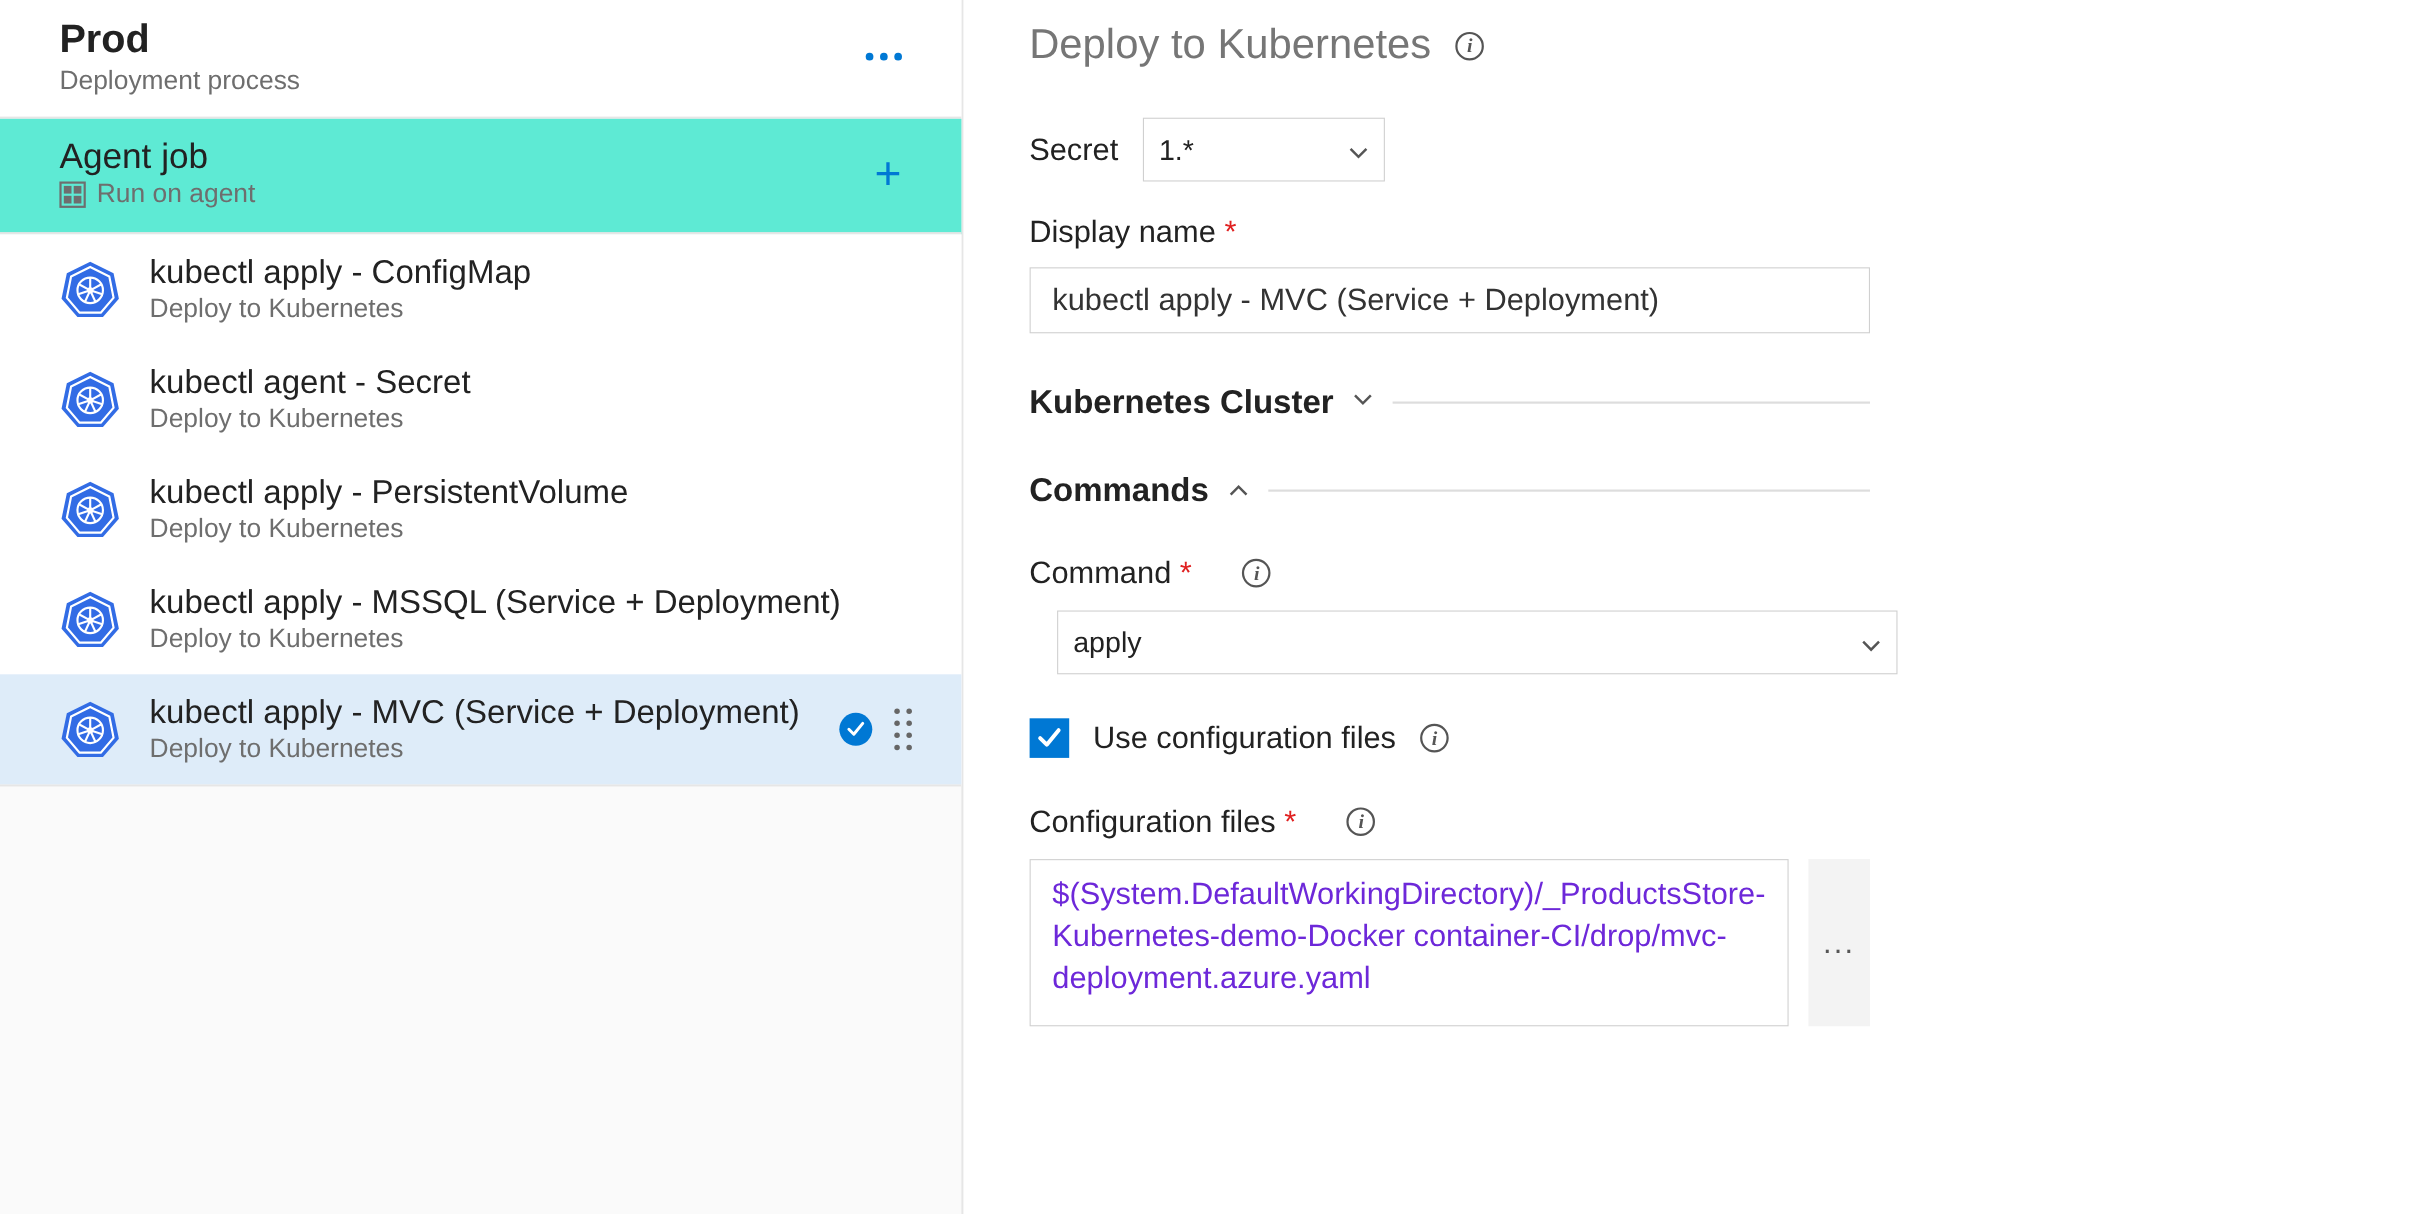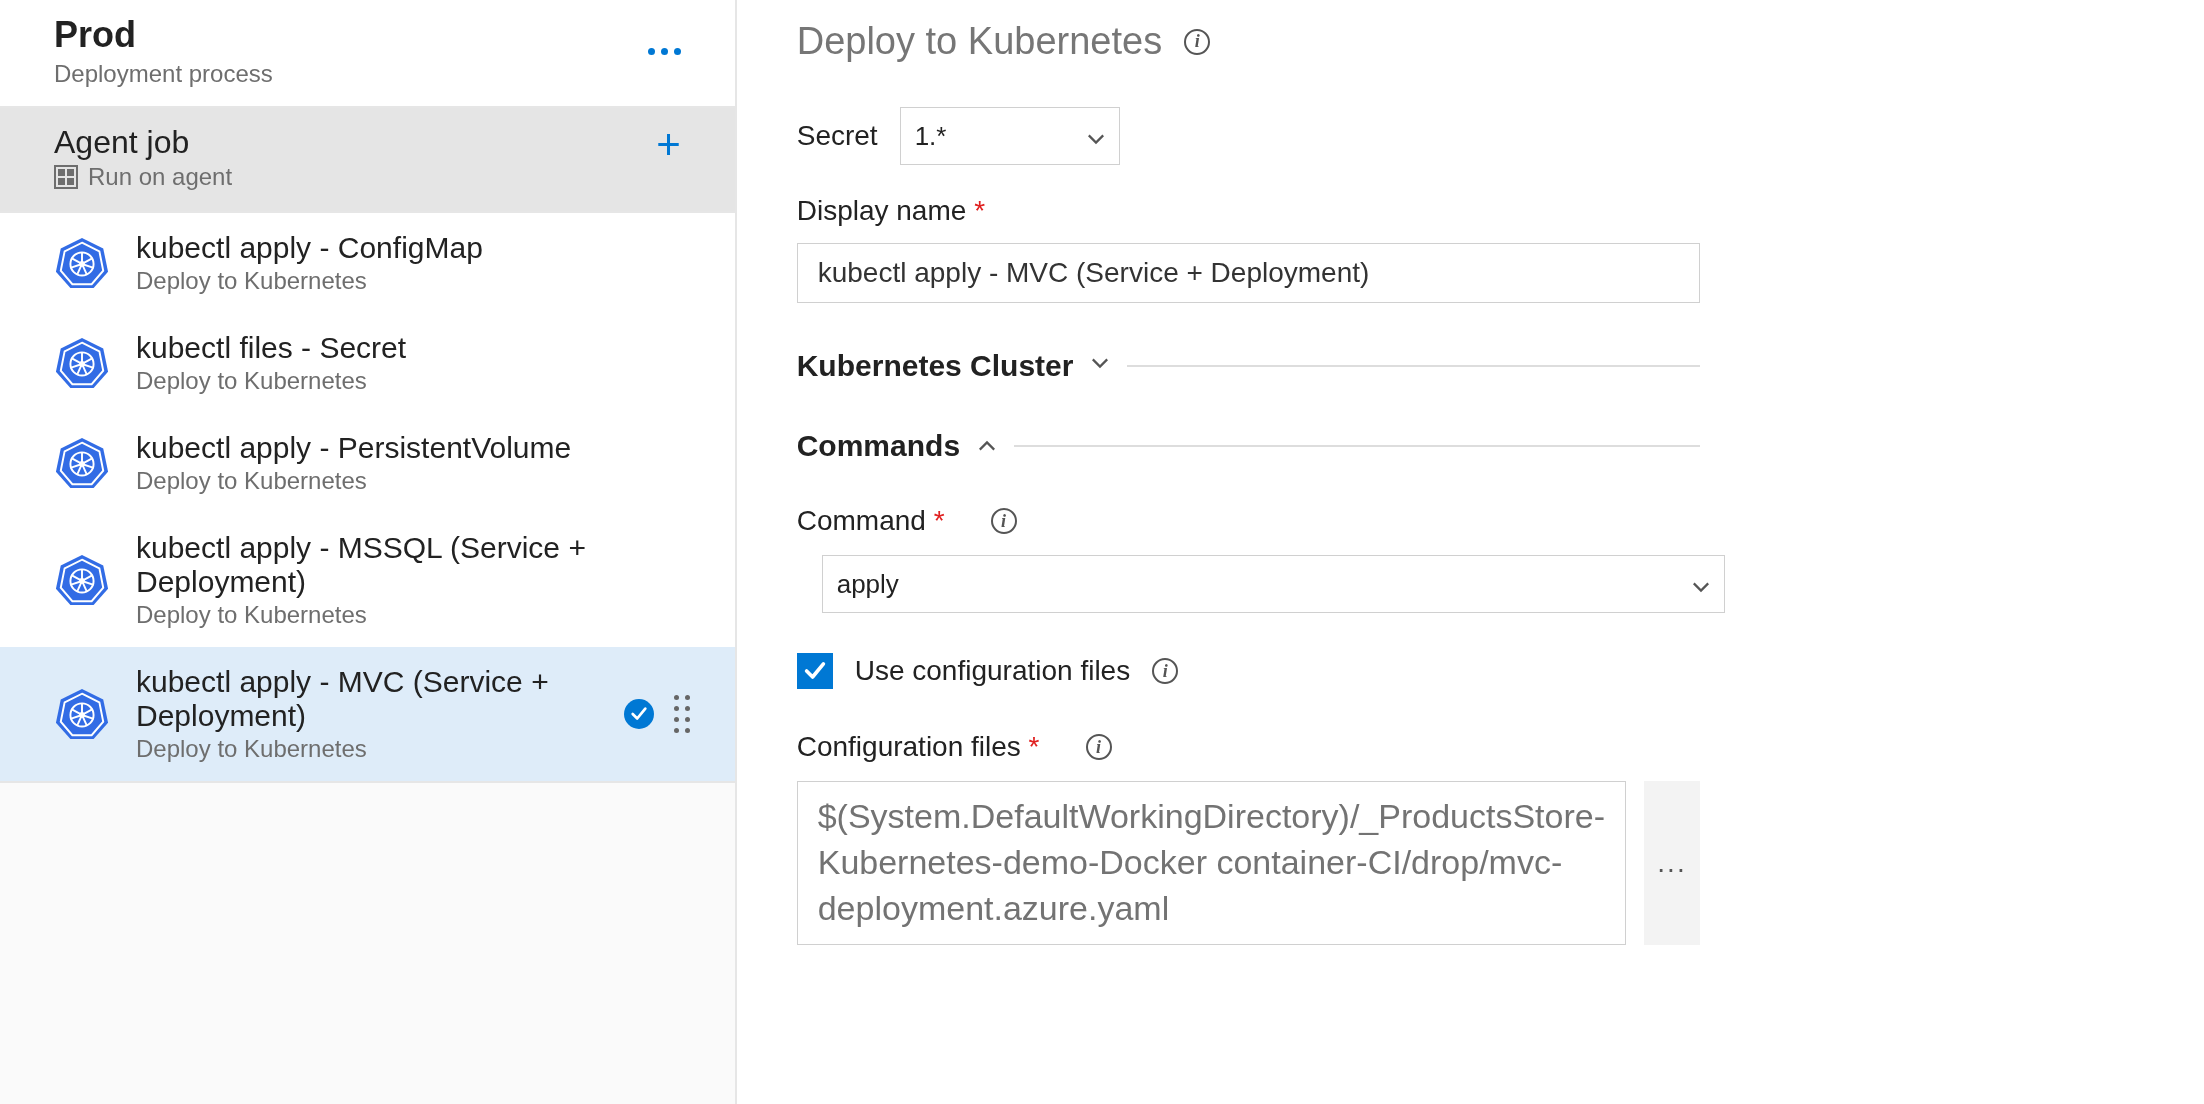--- a/index.html
+++ b/index.html
@@ -19,21 +19,21 @@
   .left{width:1216px;background:var(--panel-bg);border-right:2px solid #e6e6e6;display:flex;flex-direction:column;}
   .right{flex:1;background:#fff;padding:20px 60px;}
 
   
   .stage{background:#fff;border-bottom:2px solid #e6e6e6;padding:14px 54px 18px;display:flex;align-items:center;justify-content:space-between;}
   .stage-title{font-size:36px;font-weight:600;}
   .stage-sub{font-size:24px;color:var(--muted);margin-top:4px;}
   .dots{display:flex;gap:6px;}
   .dots span{width:7px;height:7px;border-radius:50%;background:var(--accent);display:inline-block;}
 
-  .job{background:#e5e5e5;border-bottom:2px solid #e6e6e6;padding:16px 54px 20px;display:flex;align-items:flex-start;justify-content:space-between;}
+  .job{background:#5eead4;border-bottom:2px solid #e6e6e6;padding:16px 54px 20px;display:flex;align-items:center;justify-content:space-between;}
   .job-title{font-size:32px;font-weight:400;}
   .job-sub{font-size:24px;color:var(--muted);margin-top:2px;display:flex;align-items:center;gap:10px;}
   .agent-icon{width:24px;height:24px;border:2px solid var(--muted);display:grid;grid-template:1fr 1fr/1fr 1fr;gap:2px;padding:2px;}
   .agent-icon i{background:var(--muted);display:block;}
 
   .plus{color:var(--accent);font-size:42px;font-weight:200;line-height:1;}
 
   .tasks{background:#fff;border-bottom:2px solid #e6e6e6;}
   .task{display:flex;align-items:center;gap:26px;padding:18px 44px 18px 54px;}
   .task.selected{background:var(--selected);}
@@ -70,21 +70,21 @@
   .lbl-row{display:flex;align-items:center;gap:46px;margin-top:42px;}
   .lbl-row .lbl{font-size:28px;}
   .select.full{width:100%;margin-top:18px;justify-content:space-between;margin-left:25px;}
 
   .check-row{display:flex;align-items:center;gap:22px;margin-top:40px;}
   .checkbox{width:36px;height:36px;background:var(--accent);display:flex;align-items:center;justify-content:center;}
   .checkbox svg{width:24px;height:24px;}
   .check-row .txt{font-size:28px;}
 
   .cfg-row{display:flex;align-items:stretch;gap:18px;margin-top:18px;}
-  .textarea{flex:1;border:1.6px solid var(--border);padding:12px 20px;font-size:34px;color:#737373;background:#fff;min-height:152px;line-height:1.35;}
+  .textarea{flex:1;border:1.6px solid var(--border);padding:12px 20px;font-size:28px;color:#6d28d9;background:#fff;min-height:152px;line-height:1.35;}
   .browse{width:56px;background:#f3f3f3;display:flex;align-items:center;justify-content:center;font-size:28px;color:#555;letter-spacing:2px;}
 </style>
 </head>
 <body>
 
 <svg width="0" height="0" style="position:absolute">
   <defs>
     <g id="k8s">
       <polygon points="28,3 50,14 55,38 40,55 16,55 1,38 6,14" fill="#326ce5"></polygon>
       <polygon points="28,8 46,17 50,37 38,51 18,51 6,37 10,17" fill="#326ce5" stroke="#fff" stroke-width="2"></polygon>
@@ -151,21 +151,21 @@
           <div class="task-text">
             <div class="task-title">kubectl apply - ConfigMap</div>
             <div class="task-sub">Deploy to Kubernetes</div>
           </div>
         </div>
         <div class="task">
           <svg class="k8s-icon" viewBox="0 0 56 58">
             <use href="#k8s"></use>
           </svg>
           <div class="task-text">
-            <div class="task-title">kubectl files - Secret</div>
+            <div class="task-title">kubectl agent - Secret</div>
             <div class="task-sub">Deploy to Kubernetes</div>
           </div>
         </div>
         <div class="task">
           <svg class="k8s-icon" viewBox="0 0 56 58">
             <use href="#k8s"></use>
           </svg>
           <div class="task-text">
             <div class="task-title">kubectl apply - PersistentVolume</div>
             <div class="task-sub">Deploy to Kubernetes</div>

